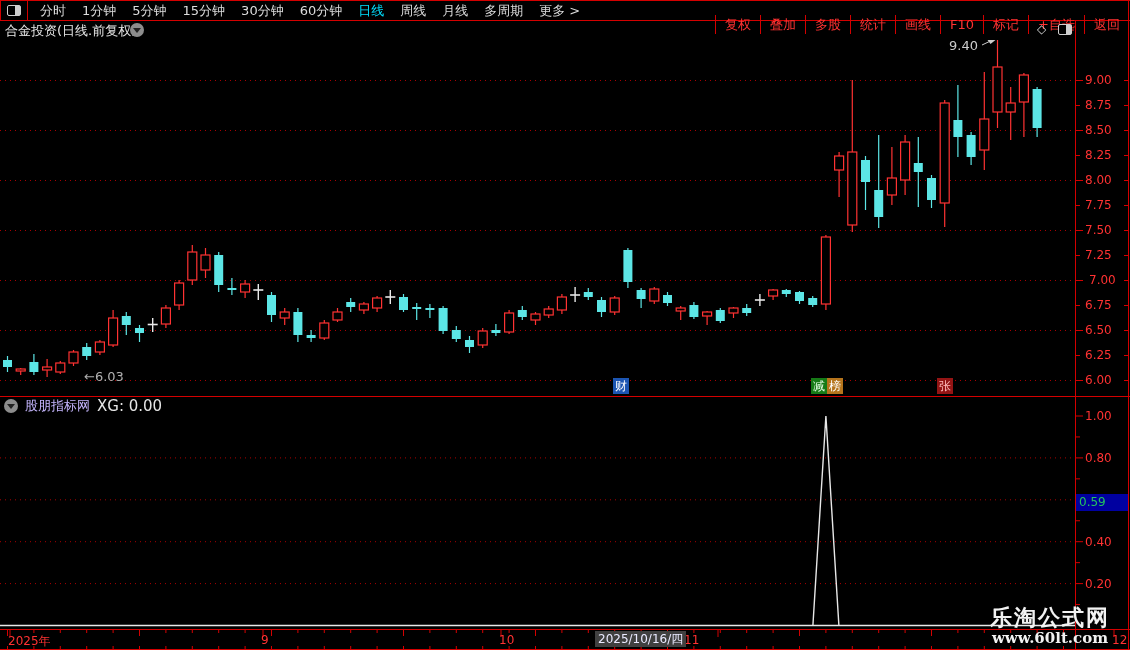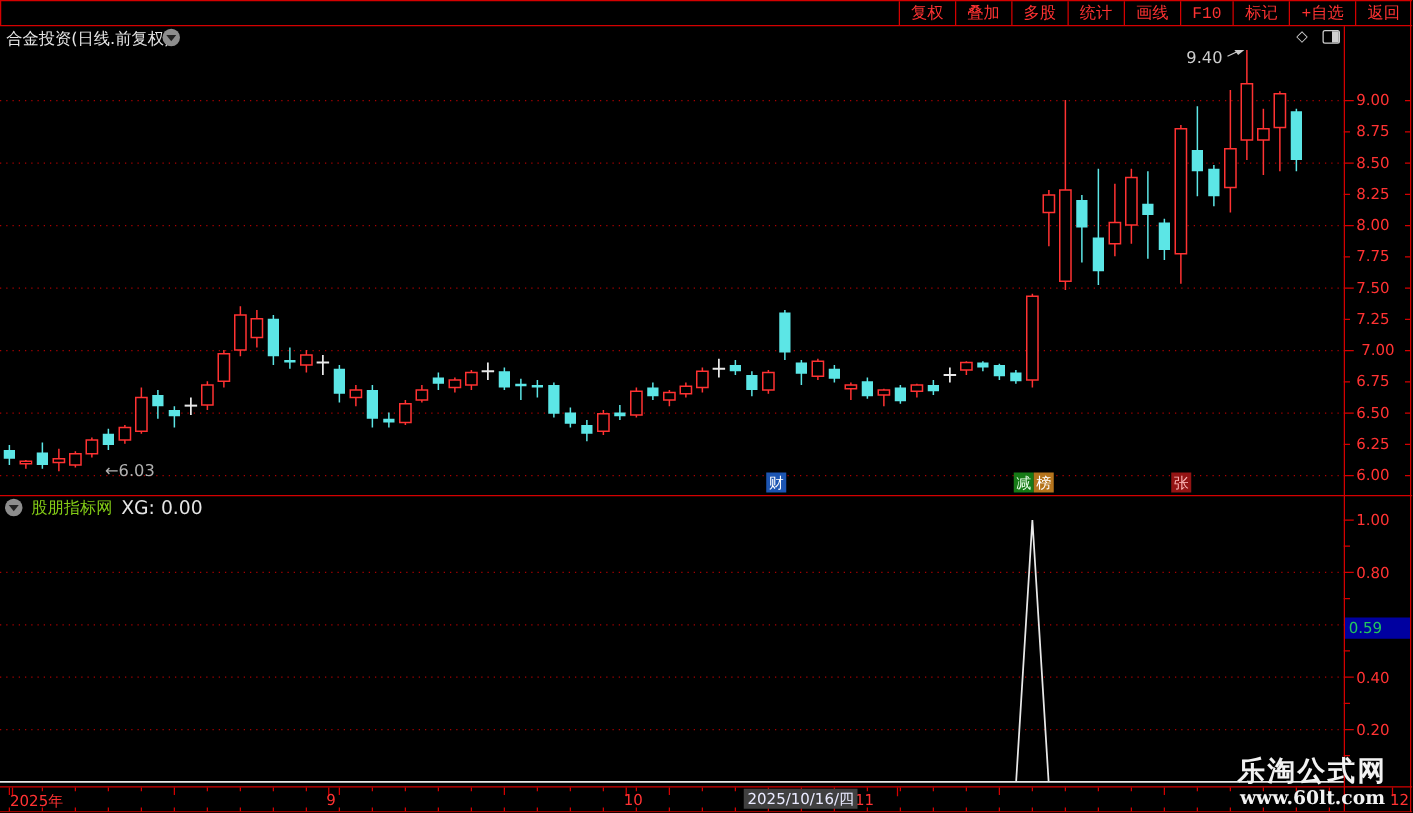--- a/index.html
+++ b/index.html
@@ -7,37 +7,37 @@
   .screen{position:relative;width:1130px;height:650px;background:#000;overflow:hidden;
           font-family:"DejaVu Sans","Liberation Sans",sans-serif;}
   .hline{position:absolute;height:1px;background:#d40000;left:0;width:1130px;}
   .toolbar{position:absolute;left:0;top:0;width:1130px;height:21px;}
   .tb-left{position:absolute;left:0;top:1px;height:19px;display:flex;align-items:center;}
   .split-icon{width:14px;height:11px;border:1px solid #cfcfcf;border-radius:2px;margin:0 6px 0 7px;
               background:linear-gradient(to right,#000 0,#000 58%,#cfcfcf 58%);}
   .tb-sep{width:1px;height:19px;background:#d40000;margin-right:4px;}
   .tb-item{padding:0 8px;line-height:19px;font-size:13px;color:#dcdcdc;white-space:nowrap;cursor:default;}
   .tb-item.active{color:#00e0ff;}
-  .tb-right{position:absolute;right:1px;top:1px;height:19px;display:flex;font-family:Liberation Mono, monospace;}
+  .tb-right{position:absolute;right:1px;top:15px;height:19px;display:flex;}
   .tbr-item{border-left:1px solid #d40000;padding:0 9px;line-height:19px;font-size:13px;color:#ff3232;white-space:nowrap;}
   .titlebar{position:absolute;left:0;top:22px;width:1130px;height:16px;}
   .title-text{position:absolute;left:5px;top:0;font-size:13px;color:#e6e6e6;white-space:nowrap;}
   .chev-circle{position:absolute;width:14px;height:14px;border-radius:50%;background:#8d8d8d;
                display:flex;align-items:center;justify-content:center;}
   .chev-circle .tri{width:0;height:0;border-left:4px solid transparent;border-right:4px solid transparent;
                     border-top:5px solid #222;margin-top:1px;}
   .diamond-icon{position:absolute;left:1037px;top:0px;color:#cfcfcf;font-size:12px;line-height:14px;}
   .split-icon2{position:absolute;left:1058px;top:2px;width:14px;height:11px;border:1px solid #cfcfcf;border-radius:2px;
                background:linear-gradient(to right,#000 0,#000 58%,#cfcfcf 58%);}
   svg.canvas{position:absolute;left:0;top:0;z-index:2;pointer-events:none;}
   .plabel{position:absolute;font-size:12px;color:#ff3232;z-index:3;white-space:nowrap;}
   .ev-badge{position:absolute;top:378px;width:16px;height:16px;line-height:16px;text-align:center;
             font-size:12px;z-index:4;}
   .ind-header{position:absolute;left:4px;top:398px;height:16px;display:flex;align-items:center;gap:7px;z-index:5;}
-  .ind-name{font-size:13px;color:#84cc16;white-space:nowrap;}
+  .ind-name{font-size:13px;color:#c4b5fd;white-space:nowrap;}
   .ind-val{font-size:15px;color:#e6e6e6;white-space:nowrap;}
   .cur-badge{position:absolute;left:1076px;top:494px;width:52px;height:17px;background:#0000a0;color:#22c55e;
              font-size:12px;line-height:17px;padding-left:3px;z-index:5;}
   .taxis-label{position:absolute;top:633px;font-size:12px;color:#ff3232;white-space:nowrap;z-index:4;}
   .date-badge{position:absolute;top:631px;background:#404040;color:#eaeaff;font-size:12px;line-height:16px;
               padding:0 3px;z-index:5;}
   .watermark{position:absolute;right:20px;bottom:3px;text-align:center;z-index:9;color:#f2f2f2;}
   .wm1{font-size:22px;font-weight:bold;letter-spacing:2px;line-height:24px;}
   .wm2{font-size:15px;font-weight:bold;line-height:17px;font-family:"DejaVu Serif","Liberation Serif",serif;}
 </style>
@@ -46,20 +46,35 @@
 
 <div class="screen">
 
   <div class="hline" style="top:0;"></div>
   <div class="hline" style="top:20px;"></div>
   <div class="hline" style="top:396px;"></div>
   <div class="hline" style="top:629px;"></div>
   <div class="hline" style="top:649px;"></div>
 
   <div class="toolbar">
+    <div class="tb-left" id="tb-left">
+      <div class="split-icon"></div>
+      <div class="tb-sep"></div>
+    <span class="tb-item">分时</span>
+        <span class="tb-item">1分钟</span>
+        <span class="tb-item">5分钟</span>
+        <span class="tb-item">15分钟</span>
+        <span class="tb-item">30分钟</span>
+        <span class="tb-item">60分钟</span>
+        <span class="tb-item active">日线</span>
+        <span class="tb-item">周线</span>
+        <span class="tb-item">月线</span>
+        <span class="tb-item">多周期</span>
+        <span class="tb-item">更多 &gt;</span>
+      </div>
     <div class="tb-right" id="tb-right">
         <span class="tbr-item">复权</span>
         <span class="tbr-item">叠加</span>
         <span class="tbr-item">多股</span>
         <span class="tbr-item">统计</span>
         <span class="tbr-item">画线</span>
         <span class="tbr-item">F10</span>
         <span class="tbr-item">标记</span>
         <span class="tbr-item">+自选</span>
         <span class="tbr-item">返回</span>

